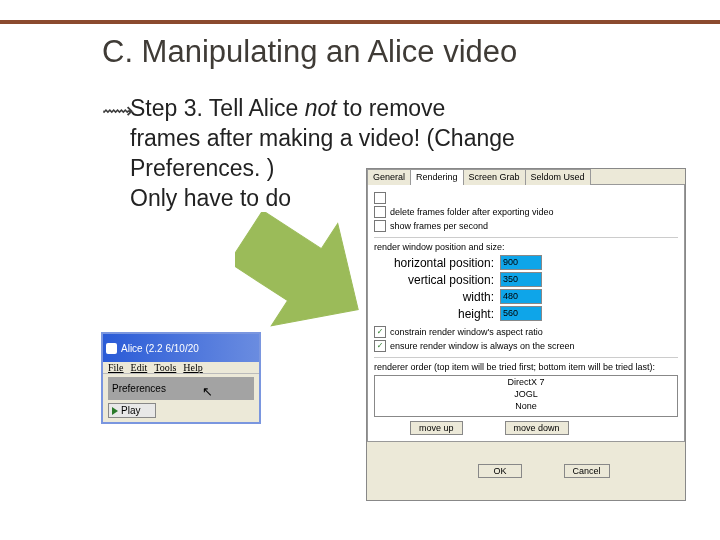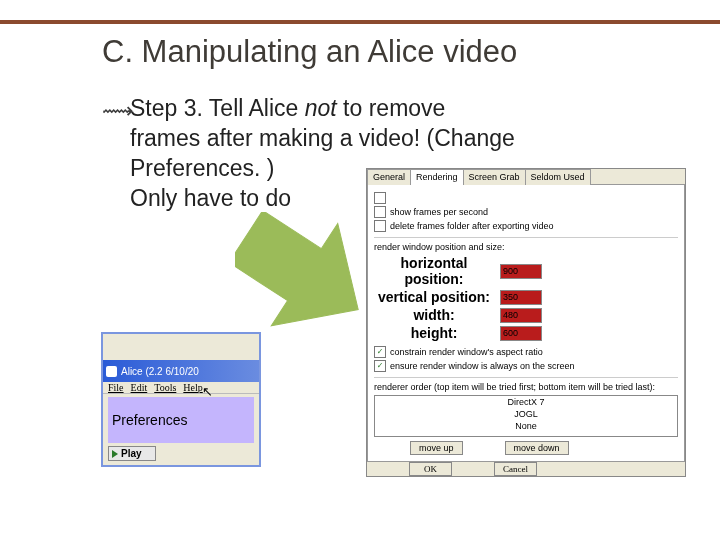--- a/index.html
+++ b/index.html
@@ -2,48 +2,48 @@
 <html><head>
 <meta charset="utf-8">
 <style>
   html,body{margin:0;padding:0;width:720px;height:540px;background:#fff;font-family:Arial,Helvetica,sans-serif;color:#000;}
   .slide{position:relative;width:720px;height:540px;background:#fff;overflow:hidden;}
   .header-rule{position:absolute;left:0;top:20px;width:720px;height:4px;background:#8b4a2e;}
   .title{position:absolute;left:102px;top:34px;width:560px;font-size:31px;color:#3f3b36;}
   .body{position:absolute;left:130px;top:94px;width:500px;font-size:23px;line-height:1.3;color:#222;}
   .bullet{position:absolute;left:102px;top:98px;font-size:22px;color:#3c3c3c;}
   .alice-window{position:absolute;left:101px;top:332px;width:160px;background:#ece9d8;border:2px solid #7a96df;box-sizing:border-box;font-family:Tahoma,Arial,sans-serif;font-size:10px;}
-  .alice-title{background:linear-gradient(to right,#2a5bd7,#6a8ce0);height:22px;display:flex;align-items:center;padding:0 3px;margin-top:26px;}
+  .alice-title{background:linear-gradient(to right,#2a5bd7,#6a8ce0);height:28px;display:flex;align-items:center;padding:0 3px;}
   .alice-title span{color:#fff;font-size:10px;margin-left:4px;}
   .alice-logo{width:11px;height:11px;background:#fff;border-radius:2px;}
   .alice-menu{display:flex;gap:7px;padding:0 5px;background:#ece9d8;border-bottom:1px solid #bbb;font-family:Liberation Serif, serif;}
   .alice-menu span{font-size:10px;text-decoration:underline;}
-  .alice-pref{margin:3px 5px;padding:15px 4px;background:#c4b5fd;font-size:14px;}
-  .alice-play{display:flex;align-items:center;gap:3px;margin:2px 5px 4px 5px;padding:1px 3px;width:40px;border:1px solid #888;background:#e8e8e8;font-size:10px;font-weight:bold;}
+  .alice-pref{margin:3px 5px;padding:6px 4px;background:#a3a3a3;font-size:10px;}
+  .alice-play{display:flex;align-items:center;gap:3px;margin:2px 5px 4px 5px;padding:1px 3px;width:40px;border:1px solid #888;background:#e8e8e8;font-size:10px;}
   .play-tri{width:0;height:0;border-top:4px solid transparent;border-bottom:4px solid transparent;border-left:6px solid #2a7a2a;}
   .cursor{position:absolute;left:202px;top:384px;color:#000;font-size:13px;}
   .arrow{position:absolute;left:235px;top:212px;}
   .pref-window{position:absolute;left:366px;top:168px;width:320px;background:#ece9d8;border:1px solid #888;box-sizing:border-box;font-family:Tahoma,Arial,sans-serif;font-size:9px;}
   .tabs{display:flex;height:16px;background:#ece9d8;font-size:9px;}
   .tab{padding:2px 5px;border:1px solid #999;border-bottom:none;background:#ece9d8;margin-right:-1px;}
   .tab.active{background:#fff;position:relative;z-index:2;}
   .tabbody{background:#fff;border:1px solid #999;margin-top:-1px;padding:5px 6px 6px 6px;}
   .chk{display:flex;align-items:center;gap:4px;margin:2px 0;font-size:9px;}
   .chkbox{width:10px;height:10px;border:1px solid #777;background:#fff;display:flex;align-items:center;justify-content:center;font-size:8px;line-height:1;}
   .chkmark{color:#2a7a2a;}
   .hr{height:1px;background:#ccc;margin:5px 0 4px 0;}
   .section{font-size:9px;margin:3px 0 3px 0;}
   .row{display:flex;align-items:center;justify-content:flex-start;margin:2px 0;}
-  .row label{width:120px;text-align:center;padding-right:6px;font-size:14px;font-weight:bold;}
-  .txt{width:36px;height:13px;border:1px solid #888;background:#b91c1c;font-size:9px;padding:0 2px;line-height:13px;}
+  .row label{width:120px;text-align:right;padding-right:6px;font-size:12px;}
+  .txt{width:36px;height:13px;border:1px solid #888;background:#0ea5e9;font-size:9px;padding:0 2px;line-height:13px;}
   .renderList{height:40px;border:1px solid #888;background:#fff;margin:3px 0;font-size:9px;text-align:center;}
   .renderList div{padding:1px 3px;}
   .btnrow{display:flex;gap:6px;margin-top:4px;}
   .btn{border:1px solid #888;background:#ece9d8;padding:1px 8px;font-size:9px;margin-left:36px;}
-  .footer{display:flex;justify-content:flex-start;gap:6px;padding:0 6px;background:#ece9d8;font-family:Liberation Serif, serif;}
+  .footer{display:flex;justify-content:center;gap:6px;padding:22px 6px;background:#ece9d8;}
 </style>
 </head>
 <body>
 <div class="slide">
 
   <div class="header-rule"></div>
 
   <div class="title">C. Manipulating an Alice video</div>
 
   <div class="bullet">⟿</div>
@@ -84,45 +84,45 @@
       <div class="tab">Screen Grab</div>
       <div class="tab">Seldom Used</div>
     </div>
     <div class="tabbody">
 
       <div class="chk">
         <div class="chkbox"></div>
       </div>
       <div class="chk">
         <div class="chkbox"></div>
-        <span>show frames per second</span>
+        <span>delete frames folder after exporting video</span>
       </div>
       <div class="chk">
         <div class="chkbox"></div>
-        <span>delete frames folder after exporting video</span>
+        <span>show frames per second</span>
       </div>
 
       <div class="hr"></div>
 
       <div class="section">render window position and size:</div>
       <div class="row">
         <label>horizontal position:</label>
         <div class="txt">900</div>
       </div>
       <div class="row">
         <label>vertical position:</label>
         <div class="txt">350</div>
       </div>
       <div class="row">
         <label>width:</label>
         <div class="txt">480</div>
       </div>
       <div class="row">
         <label>height:</label>
-        <div class="txt">600</div>
+        <div class="txt">560</div>
       </div>
 
       <div class="chk" style="margin-top:5px">
         <div class="chkbox">
             <span class="chkmark">✓</span>
           </div>
         <span>constrain render window's aspect ratio</span>
       </div>
       <div class="chk">
         <div class="chkbox">

